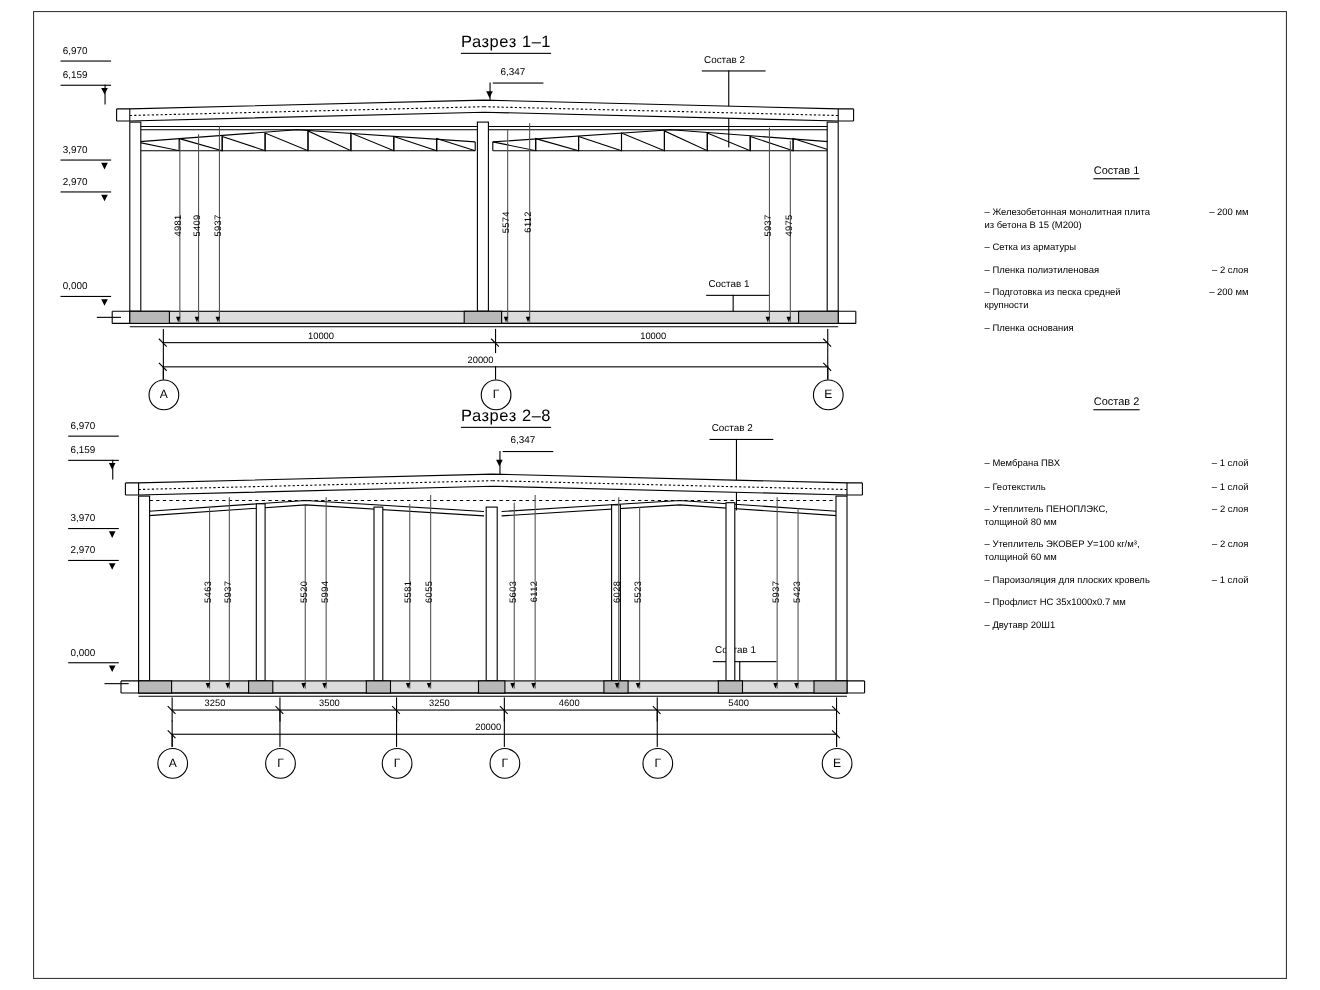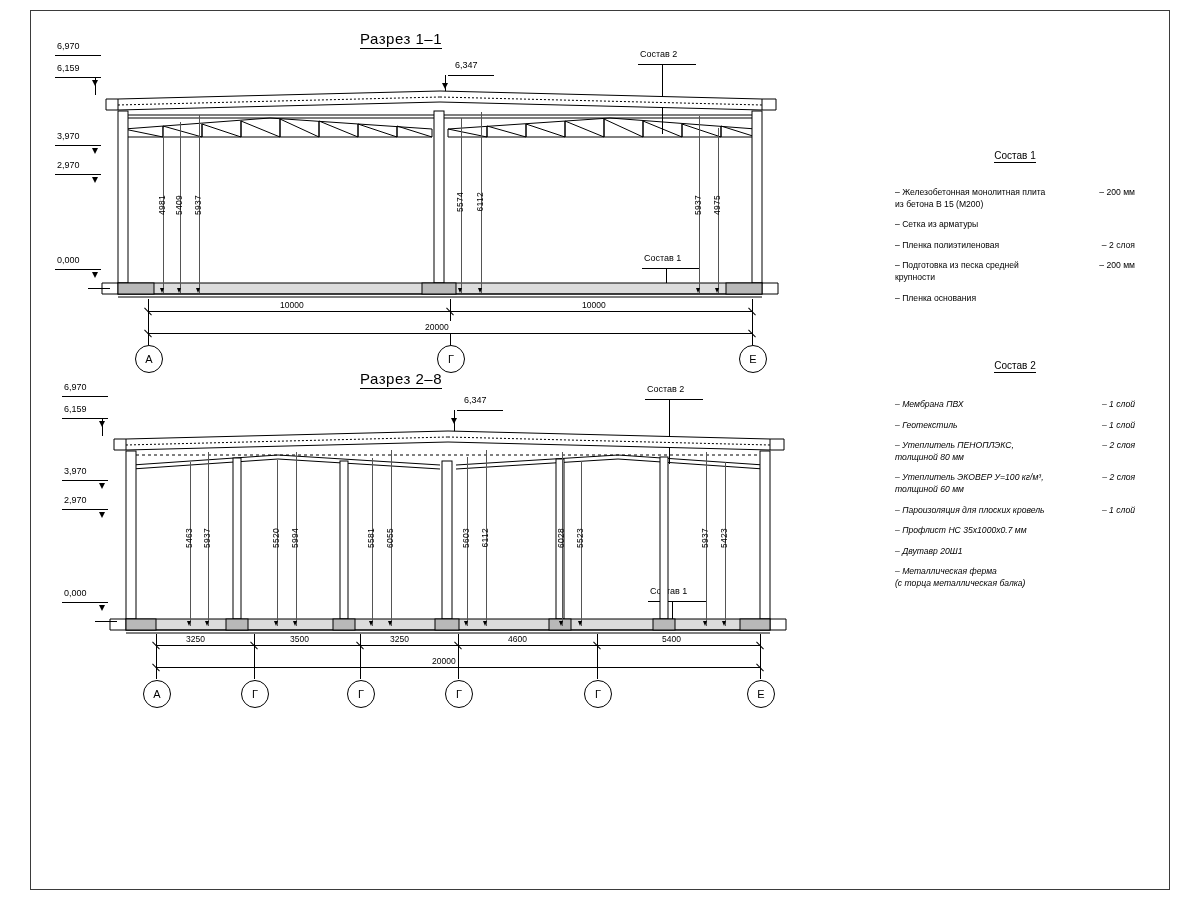--- a/index.html
+++ b/index.html
@@ -24,21 +24,21 @@
     top: 10px;
     width: 1140px;
     height: 880px;
     border: 1px solid #3b3b3b;
     box-sizing: border-box;
   }
   .abs { position: absolute; }
   .ttl {
     font-size: 15px;
     letter-spacing: 0.5px;
-    text-align: left;
+    text-align: center;
     white-space: nowrap;
   }
   .ttl u { text-decoration: none; border-bottom: 1px solid #000; padding-bottom: 1px; }
   .lbl {
     font-size: 9px;
     white-space: nowrap;
   }
   .lbl-s {
     font-size: 8.5px;
     white-space: nowrap;
@@ -453,21 +453,21 @@
         <span class="txt" style="white-space:pre-line;">– Пленка основания</span>
         <span class="qty"></span>
       </div>
     </div>
   </div>
 
   <div class="abs" style="left:895px; top:355px; width:240px;">
     <div style="text-align:center;">
       <span class="spec-title">Состав 2</span>
     </div>
-    <div style="margin-top:26px;font-style:italic;">
+    <div style="margin-top:43px;">
       <div class="spec-row">
         <span class="txt" style="white-space:pre-line;">– Мембрана ПВХ</span>
         <span class="qty">– 1 слой</span>
       </div>
       <div class="spec-row">
         <span class="txt" style="white-space:pre-line;">– Геотекстиль</span>
         <span class="qty">– 1 слой</span>
       </div>
       <div class="spec-row">
         <span class="txt" style="white-space:pre-line;">– Утеплитель ПЕНОПЛЭКС,
@@ -484,20 +484,15 @@
         <span class="qty">– 1 слой</span>
       </div>
       <div class="spec-row">
         <span class="txt" style="white-space:pre-line;">– Профлист НС 35х1000х0.7 мм</span>
         <span class="qty"></span>
       </div>
       <div class="spec-row">
         <span class="txt" style="white-space:pre-line;">– Двутавр 20Ш1</span>
         <span class="qty"></span>
       </div>
-      <div class="spec-row">
-        <span class="txt" style="white-space:pre-line;">– Металлическая ферма
-  (с торца металлическая балка)</span>
-        <span class="qty"></span>
-      </div>
     </div>
   </div>
 </div>
 
 </body></html>

